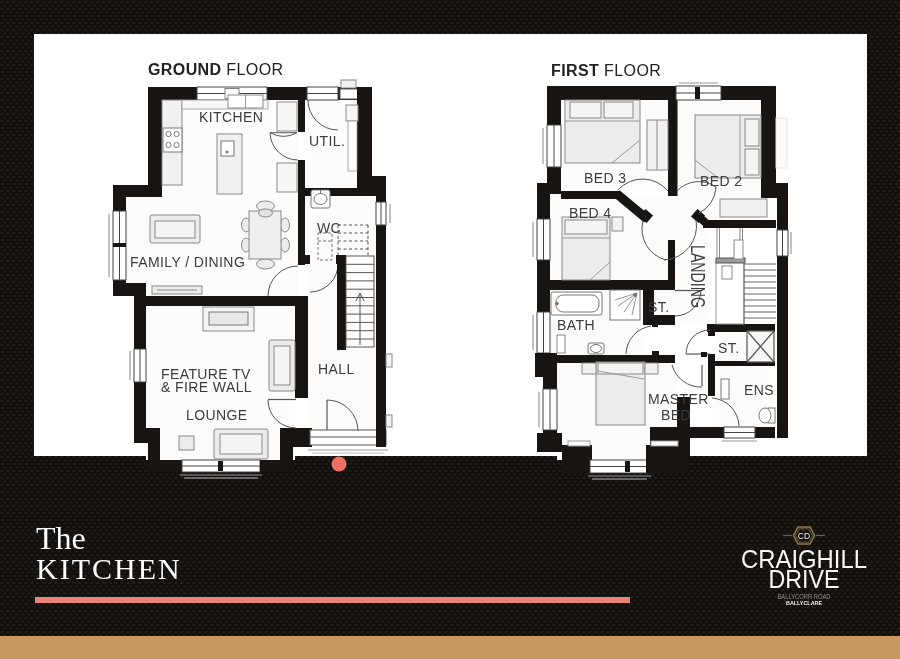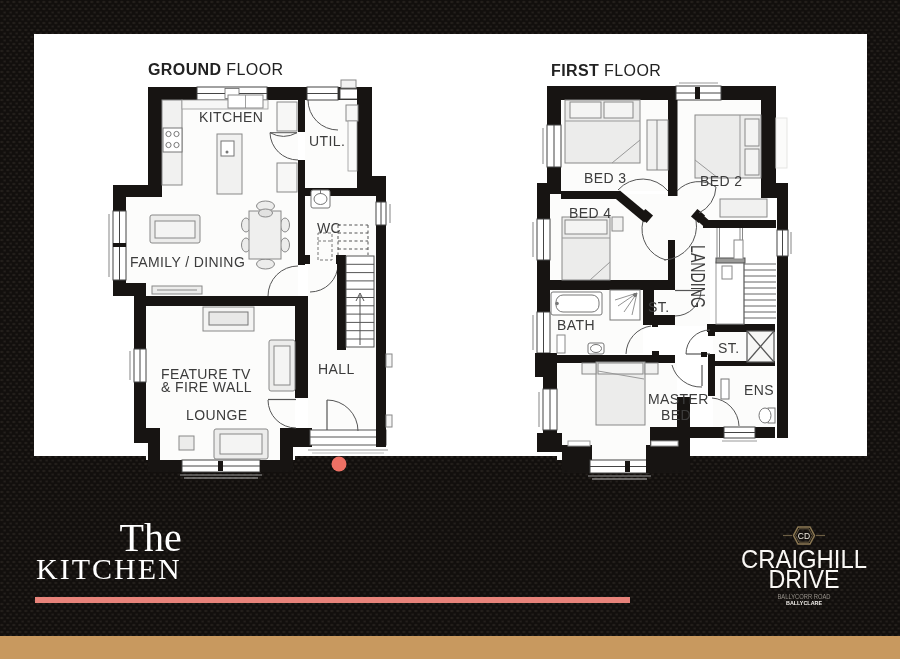--- a/index.html
+++ b/index.html
@@ -555,21 +555,21 @@
 
     <text x="648" y="404" class="rm">MASTER</text>
     <text x="661" y="420" class="rm">BED</text>
   </g>
 
   <circle cx="339" cy="464" r="7.5" fill="#ee7064"></circle>
 </svg>
 </div>
 
 <div style="position:absolute;left:36px;top:522px;color:#fff;font-family:'Liberation Serif',serif;">
-  <div style="font-size:40px;line-height:32px;text-align:right;">The</div>
+  <div style="font-size:32px;line-height:32px;">The</div>
   <div style="font-size:30px;line-height:29px;letter-spacing:2px;">KITCHEN</div>
 </div>
 
 <div style="position:absolute;left:35px;top:597px;width:595px;height:6px;background:#e8837a;"></div>
 
 <svg style="position:absolute;left:723px;top:520px;" width="170" height="95" viewBox="0 0 170 95">
 
   <g>
     <line x1="60" y1="15.5" x2="69" y2="15.5" stroke="#6b5d43" stroke-width="1.2"></line>
     <line x1="93" y1="15.5" x2="102" y2="15.5" stroke="#6b5d43" stroke-width="1.2"></line>

